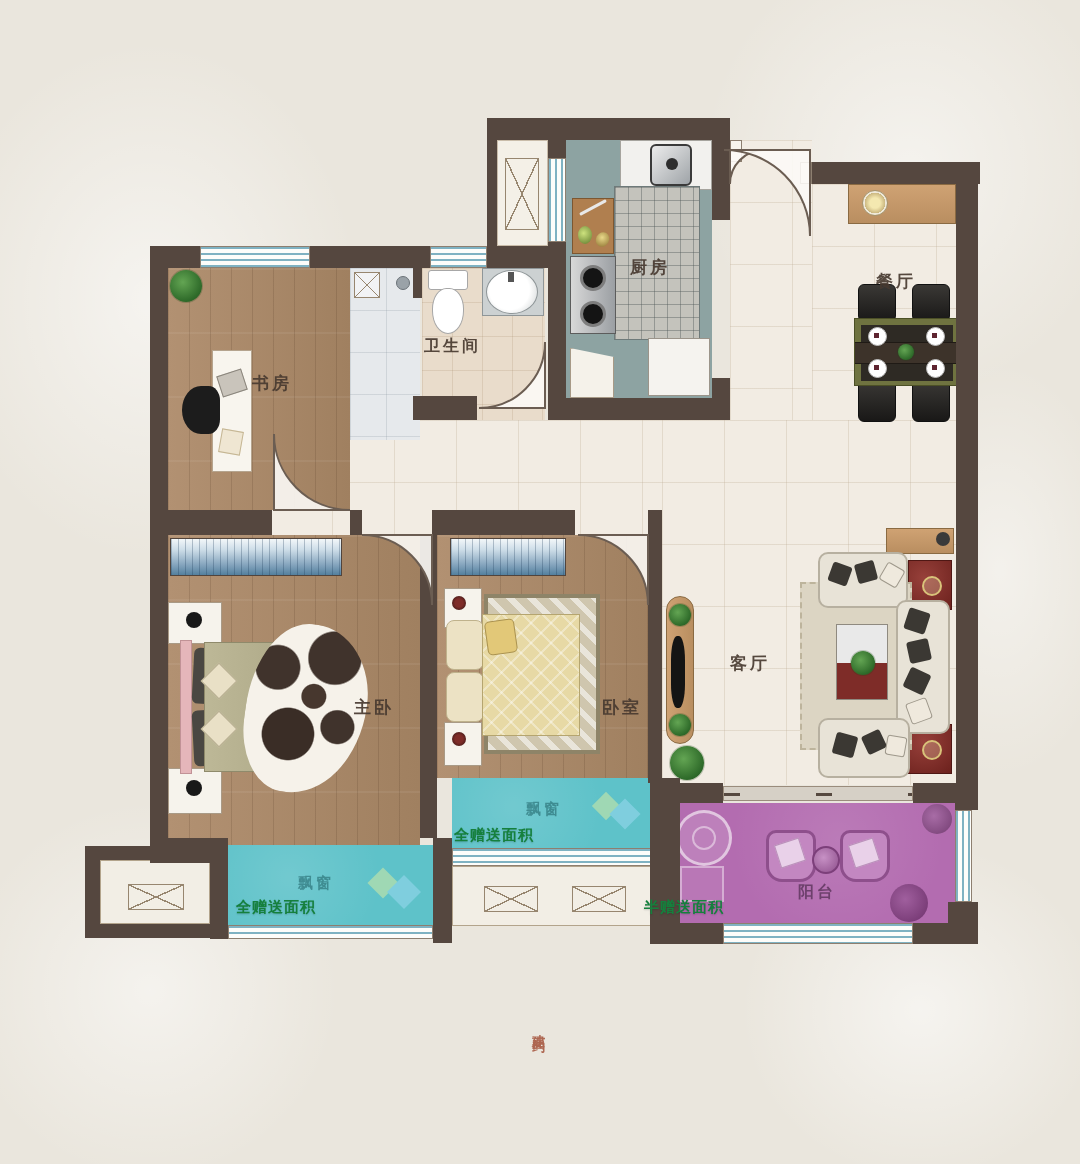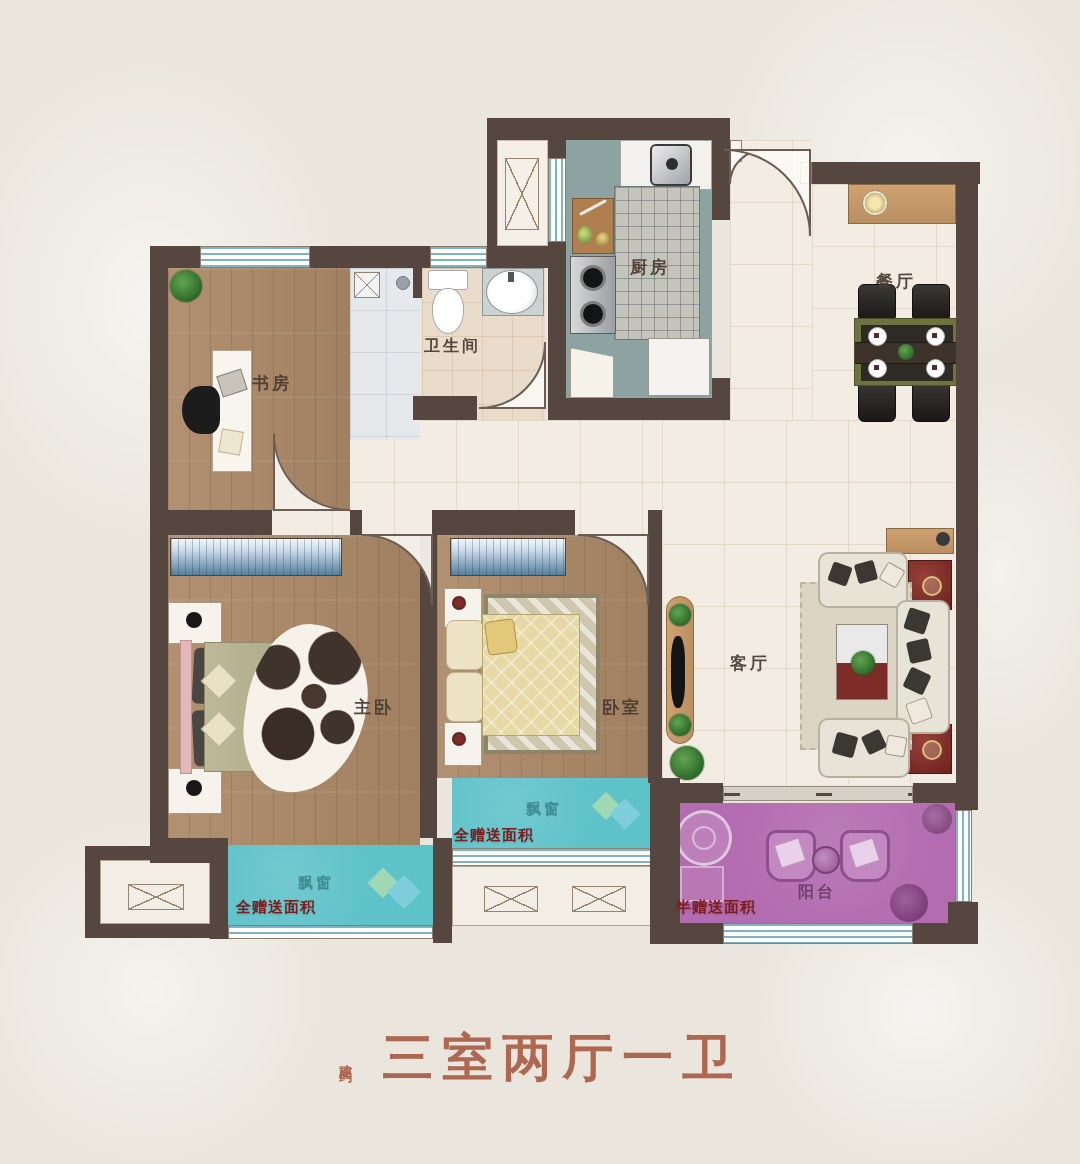--- a/index.html
+++ b/index.html
@@ -86,21 +86,21 @@
     background-color:#d6d0c6;
     background-image:repeating-linear-gradient(90deg,#564940 0 16px, transparent 16px 92px);
     background-size:100% 3px;background-repeat:no-repeat;background-position:0 6px;
     border:1px solid #9a8c7c;
   }
   .rlabel{
     position:absolute;font-size:17px;font-weight:700;color:rgba(72,58,48,.92);
     letter-spacing:3px;white-space:nowrap;z-index:40;
   }
   .baylabel{position:absolute;font-size:15px;font-weight:700;color:rgba(28,92,98,.55);letter-spacing:3px;white-space:nowrap;z-index:40;}
-  .giftlabel{position:absolute;font-size:15px;font-weight:800;color:#7f1d1d;letter-spacing:1px;white-space:nowrap;z-index:40;text-shadow:0 1px 2px rgba(0,0,0,.18);}
+  .giftlabel{position:absolute;font-size:15px;font-weight:800;color:#15803d;letter-spacing:1px;white-space:nowrap;z-index:40;text-shadow:0 1px 2px rgba(0,0,0,.18);}
   .balconylabel{position:absolute;font-size:16px;font-weight:700;color:rgba(80,45,80,.72);letter-spacing:3px;white-space:nowrap;z-index:40;}
   .furn{position:absolute;box-sizing:border-box;}
   .sofa{background:#e8e3d7;border:2px solid #b7b0a0;border-radius:10px;}
   .pillow{position:absolute;background:#3b3833;border-radius:3px;}
   .chairD{background:linear-gradient(180deg,#3a3835,#191817);border-radius:6px;border:1px solid #111;}
   .plate{position:absolute;width:17px;height:17px;border-radius:50%;background:#fff;border:1px solid #bbb;}
   .plate::after{content:"";position:absolute;left:5px;top:5px;width:5px;height:5px;background:#5e2430;}
   .lampring{position:absolute;width:16px;height:16px;border-radius:50%;border:2px solid #d9c37a;background:rgba(255,245,200,.25);}
   .plant{position:absolute;border-radius:50%;background:radial-gradient(circle at 40% 38%,#63a553,#2f6b2a 68%,#1f4f1c);box-shadow:0 0 0 1px rgba(30,70,25,.25);}
   .nstand{position:absolute;background:#f6f3ec;border:1px solid #a99a86;}
@@ -328,18 +328,17 @@
 <div class="rlabel" style="left:876px;top:270px;">餐厅</div>
 <div class="rlabel" style="left:354px;top:696px;">主卧</div>
 <div class="rlabel" style="left:602px;top:696px;">卧室</div>
 <div class="rlabel" style="left:730px;top:652px;">客厅</div>
 <div class="balconylabel" style="left:798px;top:882px;">阳台</div>
 
 <div class="baylabel" style="left:298px;top:874px;">飘窗</div>
 <div class="baylabel" style="left:526px;top:800px;">飘窗</div>
 <div class="giftlabel" style="left:236px;top:898px;">全赠送面积</div>
 <div class="giftlabel" style="left:454px;top:826px;">全赠送面积</div>
-<div class="giftlabel" style="left:676px;top:898px;">半赠送面积</div>
+<div class="giftlabel" style="left:644px;top:898px;">半赠送面积</div>
 
 <div id="title-bar">
   <span id="title-prefix">建面约</span>
-  <span id="title-layout">三室两厅一卫</span>
 </div>
 
 </body></html>

